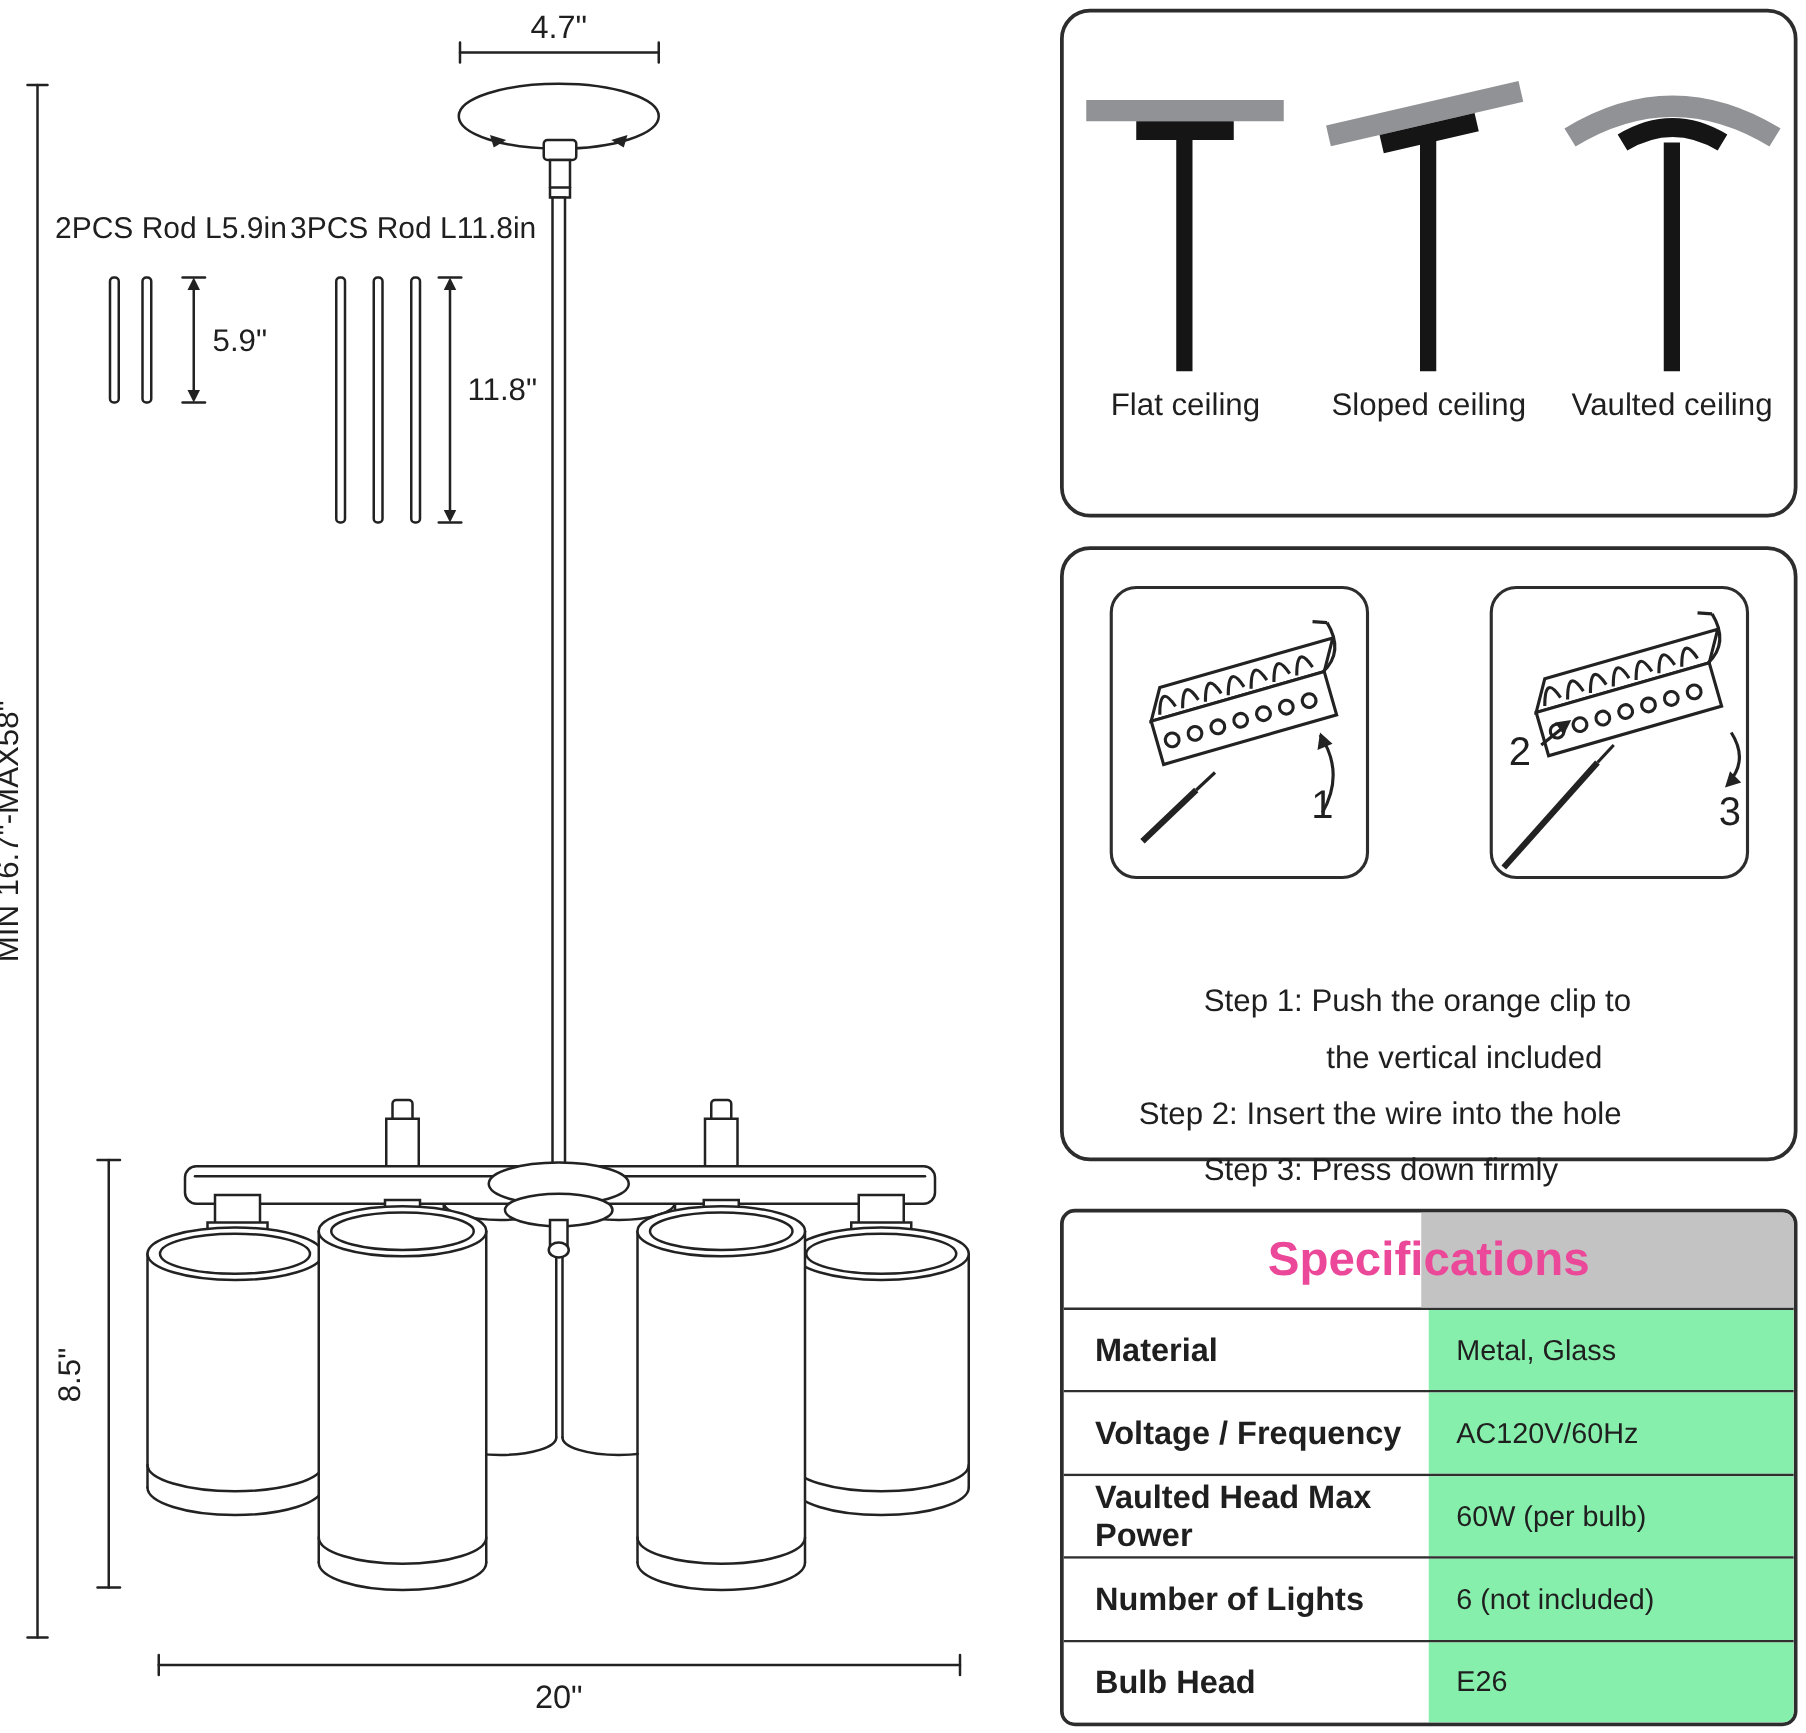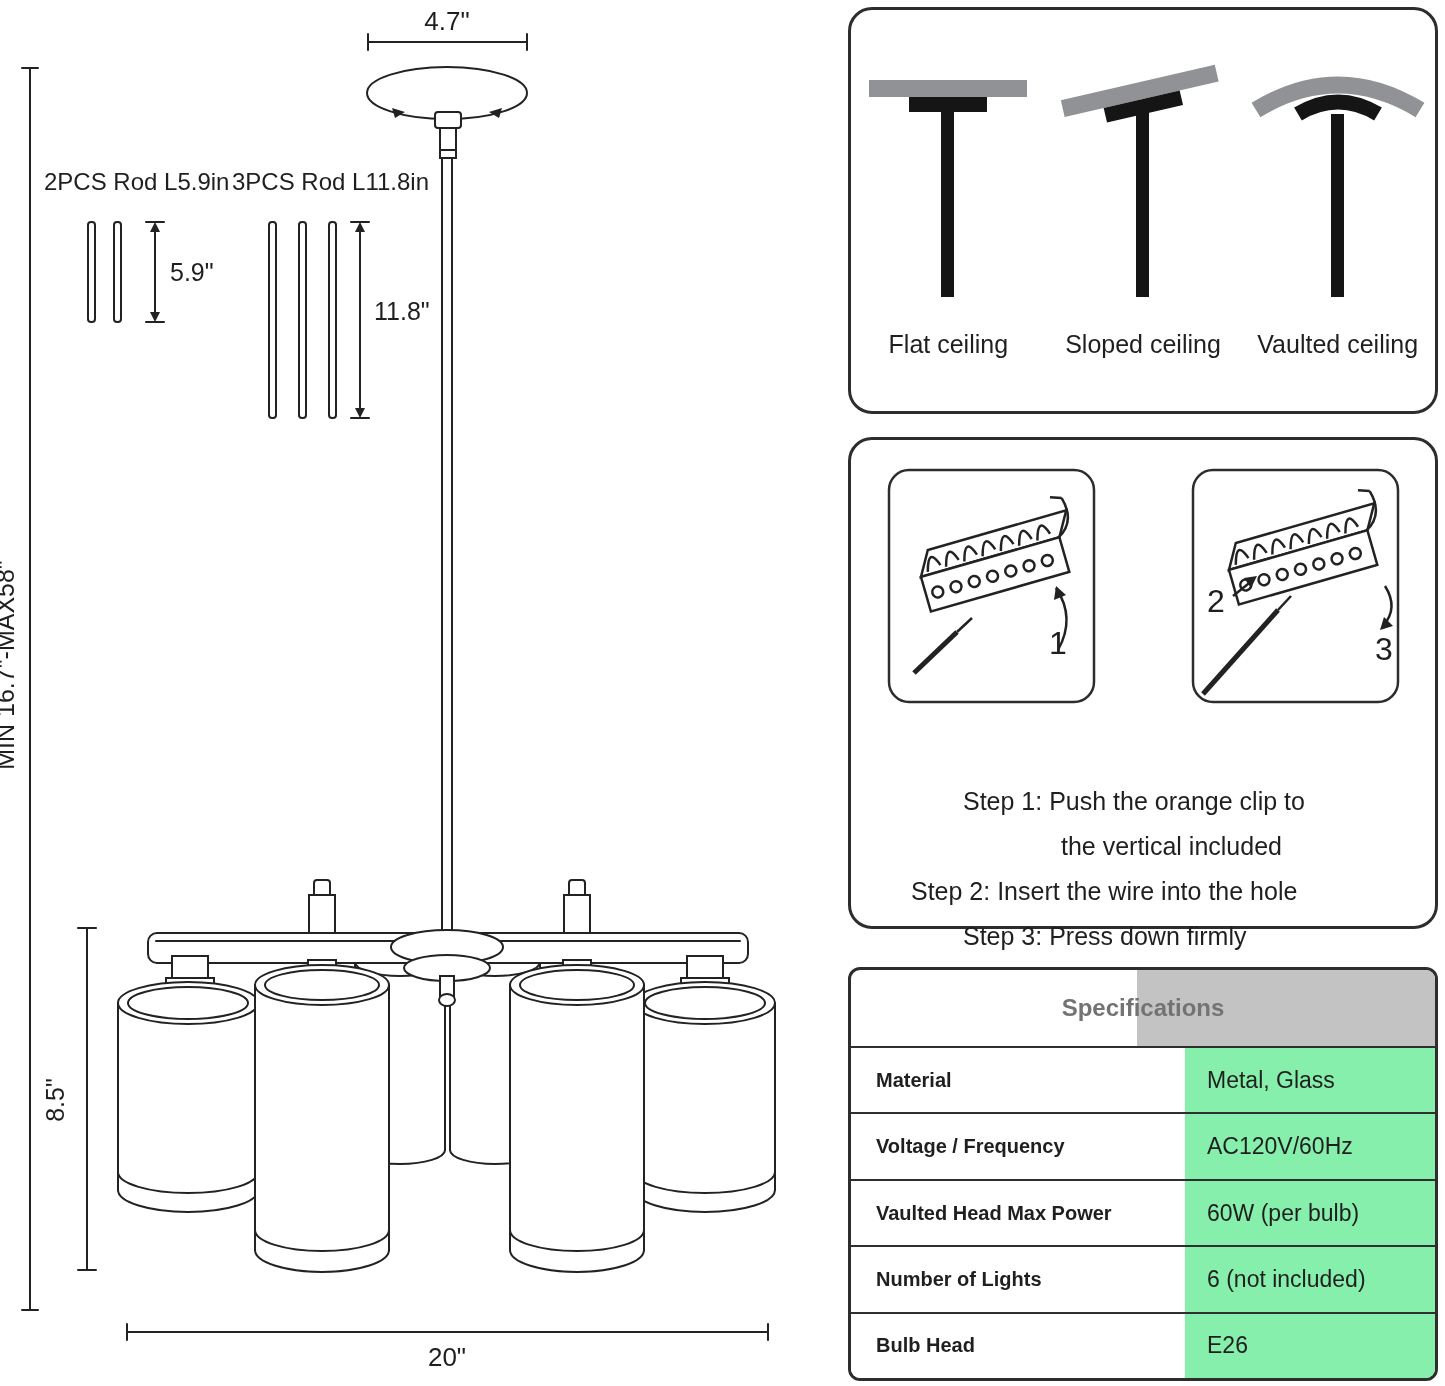--- a/index.html
+++ b/index.html
@@ -16,40 +16,40 @@
   
   .panel {
     position:absolute; left:848px; width:590px; background:#fff;
     border:3px solid #2d2d2d; border-radius:24px; box-sizing:border-box;
   }
   #ceiling-panel { top:7px;  height:407px; }
   #wiring-panel  { top:437px; height:492px; }
   #spec-panel    { top:967px; height:414px; border-radius:12px; overflow:hidden;
                    display:flex; flex-direction:column; }
 
-  .ceiling-labels { display:flex; margin-top:20px; }
+  .ceiling-labels { display:flex; }
   .ceiling-labels span { flex:1; text-align:center; font-size:25px; }
 
   .steps { margin-top:36px; font-size:25px; line-height:45px; }
   .steps .s1a { padding-left:112px; }
   .steps .s1b { padding-left:210px; }
   .steps .s2  { padding-left:60px; }
   .steps .s3  { padding-left:112px; }
 
   
   .spec-header { position:relative; height:76px; flex:0 0 76px; }
   .spec-header-gray { position:absolute; right:0; top:0; width:298px; height:100%; background:#c3c3c3; }
   .spec-title {
     position:absolute; inset:0; display:flex; align-items:center; justify-content:center;
-    margin:0; font-size:24px; font-weight:bold; color:#737373;
+    margin:0; font-size:38px; font-weight:bold; color:#ec4899;
   }
   .spec-row { display:flex; flex:1; border-top:2px solid #2f2f2f; }
   .spec-label {
-    width:334px; box-sizing:border-box; padding-left:25px;
-    display:flex; align-items:center; font-weight:bold; font-size:20px; background:#fff;
+    width:292px; box-sizing:border-box; padding-left:25px;
+    display:flex; align-items:center; font-weight:bold; font-size:26px; background:#fff;
   }
   .spec-value {
     flex:1; background:#86efac; padding-left:22px;
     display:flex; align-items:center; font-size:23px;
   }
 </style>
 </head>
 <body>
 
 <div class="page">

